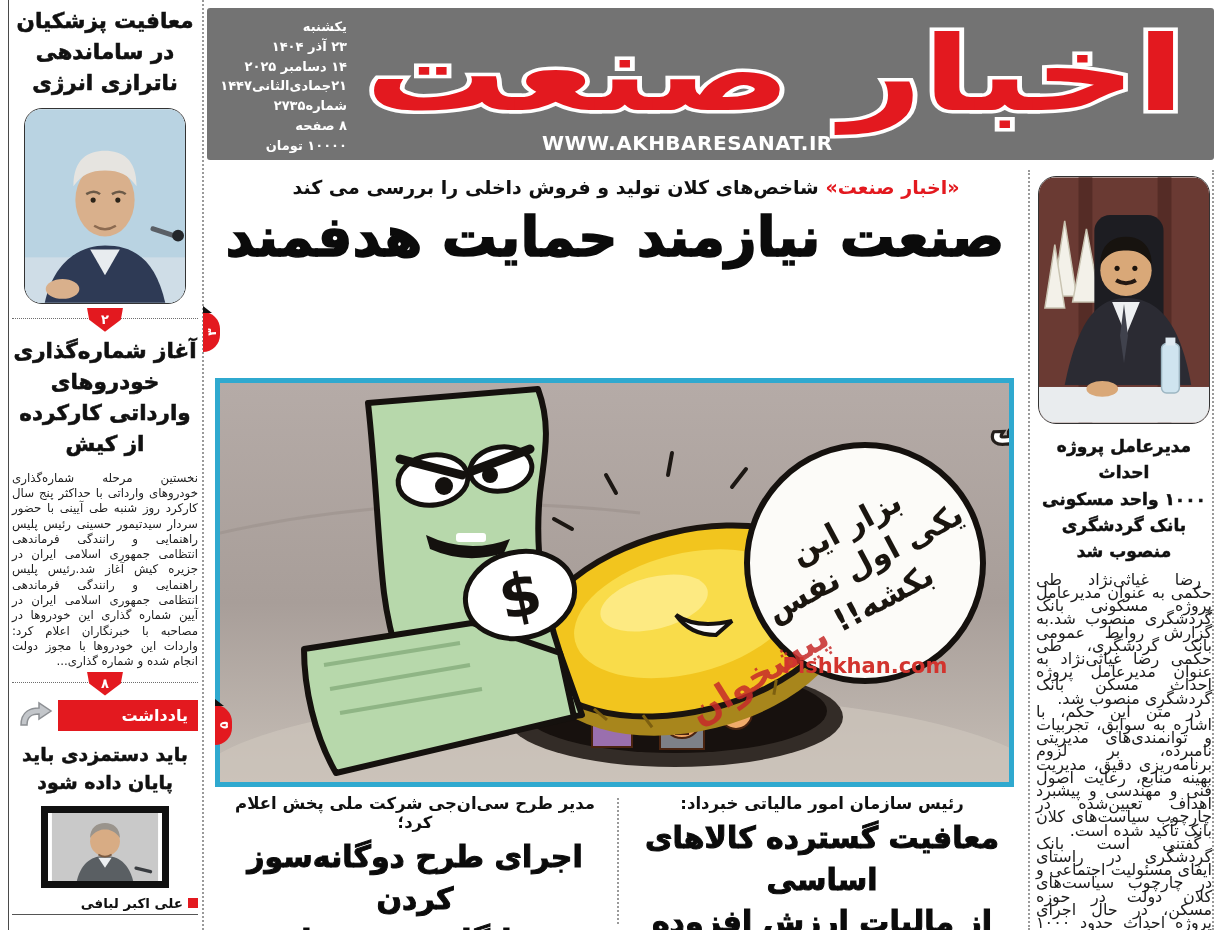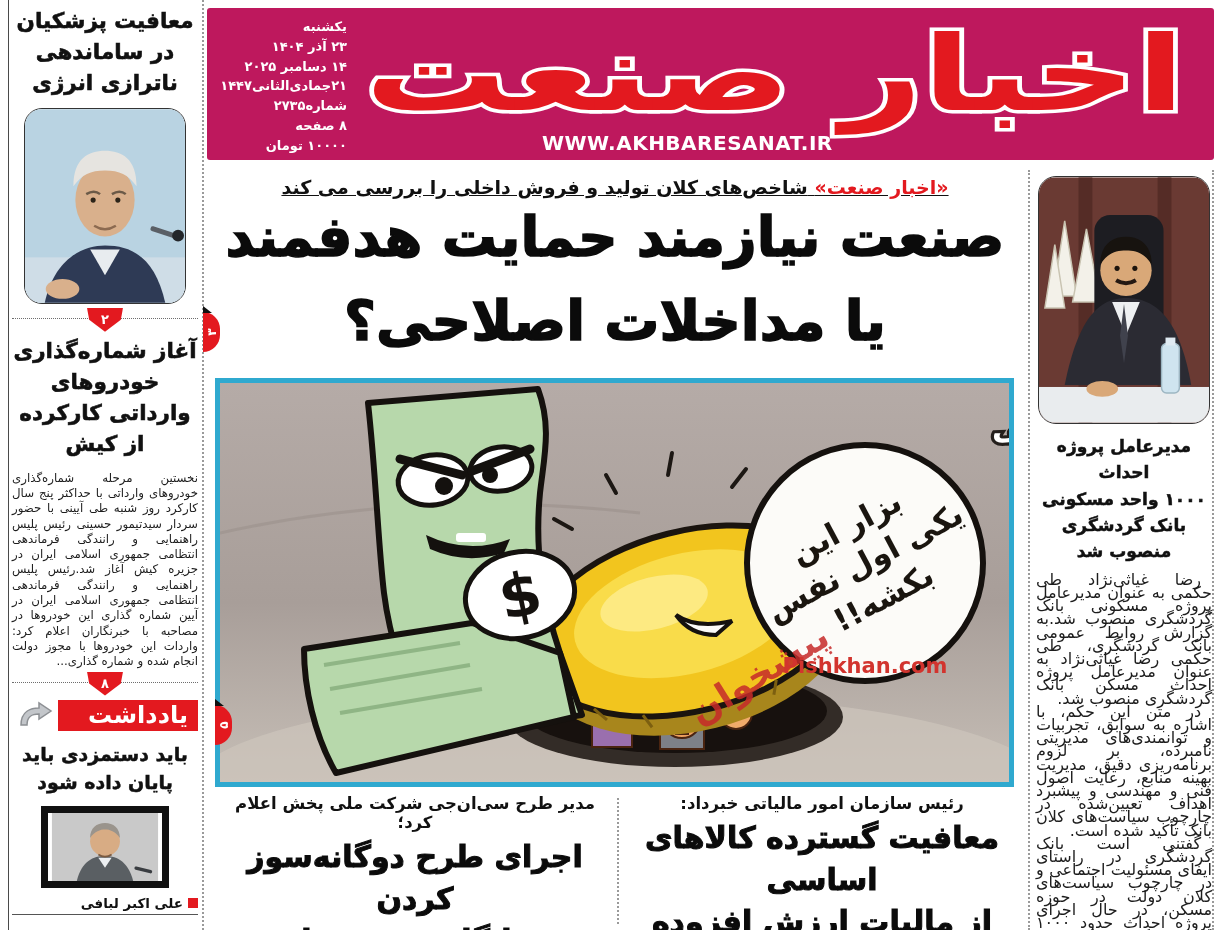--- a/index.html
+++ b/index.html
@@ -4,53 +4,53 @@
 <style>
   * { margin:0; padding:0; box-sizing:border-box; }
   body { background:#ffffff; font-family:"DejaVu Sans", sans-serif; }
   .page { position:relative; width:1218px; height:930px; background:#fff; overflow:hidden; direction:rtl; }
 
   
   .edge-line { position:absolute; left:8px; top:0; height:930px; border-left:1.5px solid #4a4a4a; }
   .vline { position:absolute; width:0; border-left:2px dotted #9a9a9a; }
 
   
-  .masthead { position:absolute; left:207px; top:8px; width:1007px; height:152px; background:#be185d; border-radius:3px; }
+  .masthead { position:absolute; left:207px; top:8px; width:1007px; height:152px; background:#737373; border-radius:3px; }
   .m-dates { position:absolute; left:28px; top:9px; width:112px; text-align:right; color:#fff; font-weight:bold; font-size:13px; line-height:1.52; }
   .m-logo { position:absolute; left:128px; top:0; width:880px; height:132px; }
   .m-url { position:absolute; left:335px; bottom:5px; color:#fff; font-weight:bold; font-size:20px; letter-spacing:.5px; direction:ltr; }
 
   
   .divider { position:relative; border-top:1.5px dotted #6e6e6e; }
   .page-badge { position:absolute; top:-11px; left:50%; transform:translateX(-50%);
     width:36px; height:24px; background:#e3191f; color:#fff; font-weight:bold; font-size:13px;
     display:flex; align-items:center; justify-content:center;
     clip-path:polygon(0% 0%, 100% 0%, 94% 50%, 50% 100%, 6% 50%); }
   .side-badge { position:absolute; width:17px; height:40px; background:#e3191f;
     border-radius:0 20px 20px 0 / 0 20px 20px 0; color:#fff; font-weight:bold; font-size:12px;
     display:flex; align-items:center; justify-content:center; z-index:5; }
   .side-badge::before { content:""; position:absolute; top:-6px; left:0; border-left:9px solid #111; border-top:7px solid transparent; }
   .side-badge span { transform:rotate(-90deg); }
   .section-bar { position:relative; background:#e3191f; height:31px; display:flex; align-items:center; justify-content:flex-start; }
-  .section-bar .bar-label { color:#fff; font-weight:bold; font-size:24px; margin-right:10px; }
+  .section-bar .bar-label { color:#fff; font-weight:bold; font-size:16px; margin-right:10px; }
   .arrow-box { position:absolute; left:0; top:-3px; width:46px; height:34px; background:#fff; display:flex; align-items:center; justify-content:center; }
 
   
   .col-left { position:absolute; left:12px; top:6px; width:186px; }
   .lc-title { font-weight:bold; font-size:21.5px; line-height:1.44; text-align:center; color:#111; -webkit-text-stroke:.6px #111; }
   .photo-frame { border:1.5px solid #333; border-radius:18px; overflow:hidden; display:block; }
   .lc-body, .rc-body { text-align:justify; color:#1d1d1d; }
   .lc-body { font-size:11.8px; line-height:15.3px; margin-top:11px; }
   .note-title { font-weight:bold; font-size:19px; line-height:1.5; text-align:center; color:#111; margin-top:9px; -webkit-text-stroke:.5px #111; }
   .author-row { display:flex; align-items:center; justify-content:flex-start; gap:5px; margin-top:7px; border-bottom:1.5px solid #555; padding-bottom:3px; }
   .red-sq { width:10px; height:10px; background:#e3191f; flex:0 0 auto; }
   .author-name { font-weight:bold; font-size:13.5px; color:#111; }
 
   
-  .kicker { position:absolute; left:215px; top:176px; width:800px; text-align:center; font-size:19px; font-weight:bold; color:#111;text-decoration:underline; }
+  .kicker { position:absolute; left:226px; top:176px; width:800px; text-align:center; font-size:19px; font-weight:bold; color:#111; }
   .kicker .hl { color:#e3191f; }
   .headline { position:absolute; left:215px; top:196px; width:800px; text-align:center; font-weight:bold; color:#0b0b0b;
     font-size:55px; line-height:1.52; -webkit-text-stroke:1.6px #0b0b0b; }
   .cartoon { position:absolute; left:215px; top:378px; width:799px; height:409px; border:5px solid #2fa9cf; background:#aaa09b; }
   .cartoon svg { display:block; width:100%; height:100%; }
   .cartoon .side-badge { left:-5px; top:322px; }
   .headline-badge { left:203px; top:312px; }
 
   .bottom-art { position:absolute; top:794px; text-align:center; }
   .ba-kicker { font-weight:bold; font-size:16.5px; color:#111; }
@@ -146,21 +146,20 @@
 
   </div>
 
   <div class="kicker">
     <span class="hl">«اخبار صنعت»</span>
     <span>شاخص‌های کلان تولید و فروش داخلی را بررسی می کند</span>
   </div>
 
   <div class="headline">
     <div>صنعت نیازمند حمایت هدفمند</div>
-    <div>یا مداخلات اصلاحی؟</div>
   </div>
 
   <div class="side-badge headline-badge">
     <span>۳</span>
   </div>
 
   <div class="cartoon">
     <svg viewBox="0 0 789 399">
       <defs>
         <linearGradient id="cbg" x1="0" y1="0" x2="0" y2="1">

